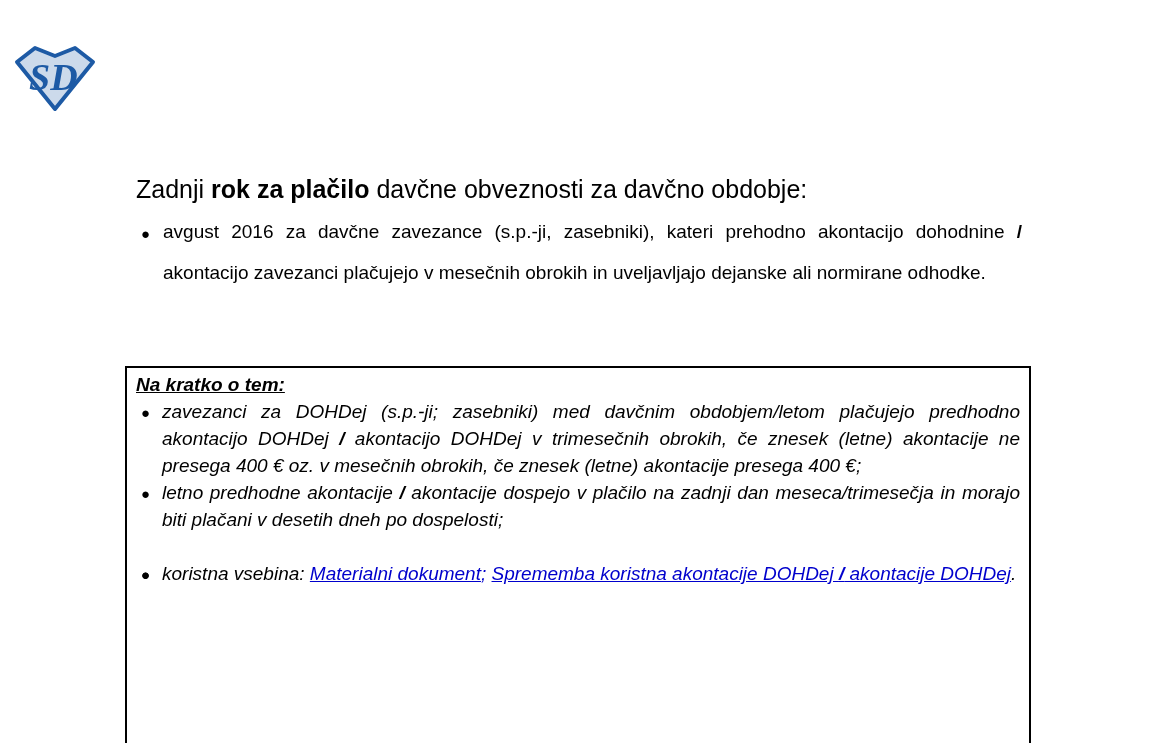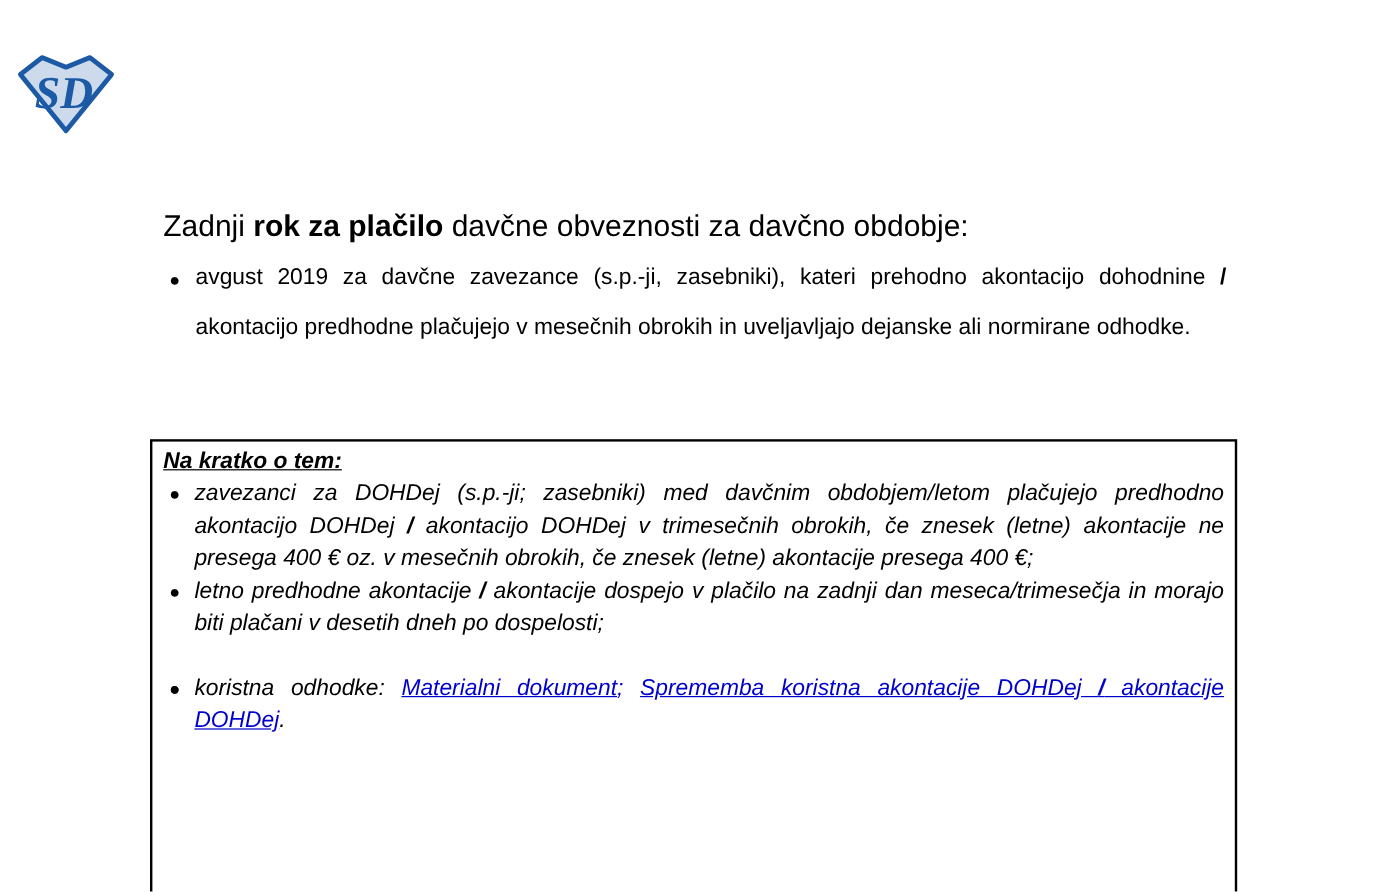--- a/index.html
+++ b/index.html
@@ -70,21 +70,21 @@
     <polygon points="3,17 21,3 41,11 61,3 79,17 41,64" fill="#ccdaeb" stroke="#1d5aa5" stroke-width="4" stroke-linejoin="round"></polygon>
     <text x="15" y="45" font-family="Liberation Serif, serif" font-size="38" font-style="italic" font-weight="bold" fill="#1d5aa5">SD</text>
   </svg>
 
   <div class="heading">
     <span>Zadnji </span><b>rok za plačilo</b><span> davčne obveznosti za davčno obdobje:</span>
   </div>
 
   <div class="intro-bullet">
     <span class="marker">●</span>
-    <span>avgust 2019 za davčne zavezance (s.p.-ji, zasebniki), kateri prehodno akontacijo dohodnine </span><b class="slash">/</b><span> akontacijo predhodne plačujejo v mesečnih obrokih in uveljavljajo dejanske ali normirane odhodke.</span>
+    <span>avgust 2016 za davčne zavezance (s.p.-ji, zasebniki), kateri prehodno akontacijo dohodnine </span><b class="slash">/</b><span> akontacijo zavezanci plačujejo v mesečnih obrokih in uveljavljajo dejanske ali normirane odhodke.</span>
   </div>
 
   <div class="infobox">
     <div class="box-title">Na kratko o tem:</div>
 
     <div class="box-bullet">
       <span class="marker">●</span>
       <span>zavezanci za DOHDej (s.p.-ji; zasebniki) med davčnim obdobjem/letom plačujejo predhodno akontacijo DOHDej </span><b class="slash">/</b><span> akontacijo DOHDej v trimesečnih obrokih, če znesek (letne) akontacije ne presega 400 € oz. v mesečnih obrokih, če znesek (letne) akontacije presega 400 €;</span>
     </div>
 
@@ -92,17 +92,17 @@
       <span class="marker">●</span>
       <span>letno predhodne akontacije </span><b class="slash">/</b><span> akontacije dospejo v plačilo na zadnji dan meseca/trimesečja in morajo biti plačani v desetih dneh po dospelosti;</span>
     </div>
 
     <div class="box-bullet gap-above">
       <span class="marker">●</span>
     </div>
 
     <div class="box-bullet">
       <span class="marker">●</span>
-      <span>koristna odhodke: </span><a class="doclink" href="#">Materialni dokument</a><span class="sep-blue">; </span><a class="doclink" href="#"><span>Sprememba koristna akontacije DOHDej </span><b class="slash">/</b><span> akontacije DOHDej</span></a><span>.</span>
+      <span>koristna vsebina: </span><a class="doclink" href="#">Materialni dokument</a><span class="sep-blue">; </span><a class="doclink" href="#"><span>Sprememba koristna akontacije DOHDej </span><b class="slash">/</b><span> akontacije DOHDej</span></a><span>.</span>
     </div>
   </div>
 
 </div>
 
 </body></html>

